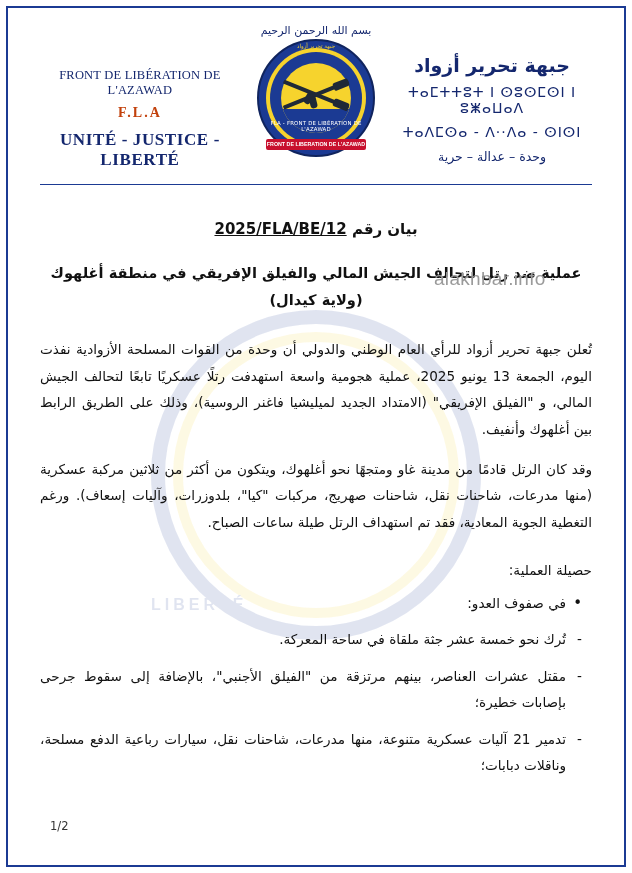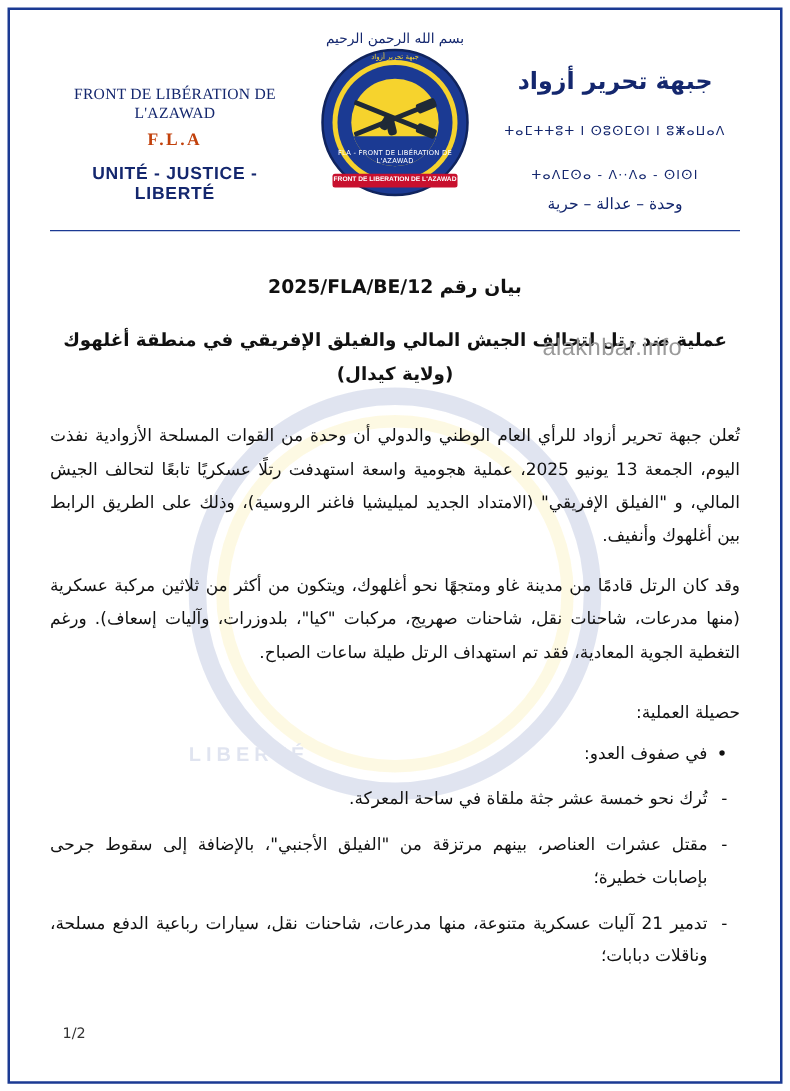--- a/index.html
+++ b/index.html
@@ -59,23 +59,23 @@
   }
   .lh-left .l2 {
     font-family: "Liberation Serif", serif;
     font-weight: bold;
     font-size: 14px;
     letter-spacing: 2px;
     margin-top: 7px;
     color: #c2410c;
   }
   .lh-left .l3 {
-    font-family: Liberation Sans, sans-serif;
-    font-weight: bold;
-    font-size: 14px;
+    font-family: Liberation Serif, serif;
+    font-weight: bold;
+    font-size: 17px;
     letter-spacing: .6px;
     margin-top: 9px;
     color: #14276e;
   }
 
   .lh-center {
     width: 160px;
     text-align: center;
     position: relative;
   }
@@ -208,23 +208,23 @@
   .lh-right .ar-title {
     font-family: "DejaVu Sans", sans-serif;
     font-weight: bold;
     font-size: 19px;
     color: #14276e;
     letter-spacing: .5px;
   }
   .lh-right .tif1,
   .lh-right .tif2 {
     font-family: "DejaVu Sans", sans-serif;
-    font-size: 10px;
-    color: #14276e;
-    margin-top: 24px;
+    font-size: 14px;
+    color: #14276e;
+    margin-top: 8px;
     letter-spacing: 1px;
     direction: ltr;
   }
   .lh-right .ar-motto {
     font-family: "DejaVu Sans", sans-serif;
     font-size: 12.5px;
     color: #14276e;
     margin-top: 9px;
   }
 
@@ -245,21 +245,21 @@
     position: relative;
     z-index: 2;
   }
   .ref {
     text-align: center;
     font-weight: bold;
     font-size: 15px;
     margin-top: 30px;
     direction: rtl;
   }
-  .ref .lat { direction: ltr; unicode-bidi: embed; }
+  .ref .lat { direction: ltr; unicode-bidi: embed; text-decoration: underline; }
   .headline {
     text-align: center;
     font-weight: bold;
     font-size: 14.6px;
     line-height: 1.85;
     margin-top: 16px;
   }
   .para {
     margin-top: 22px;
   }

